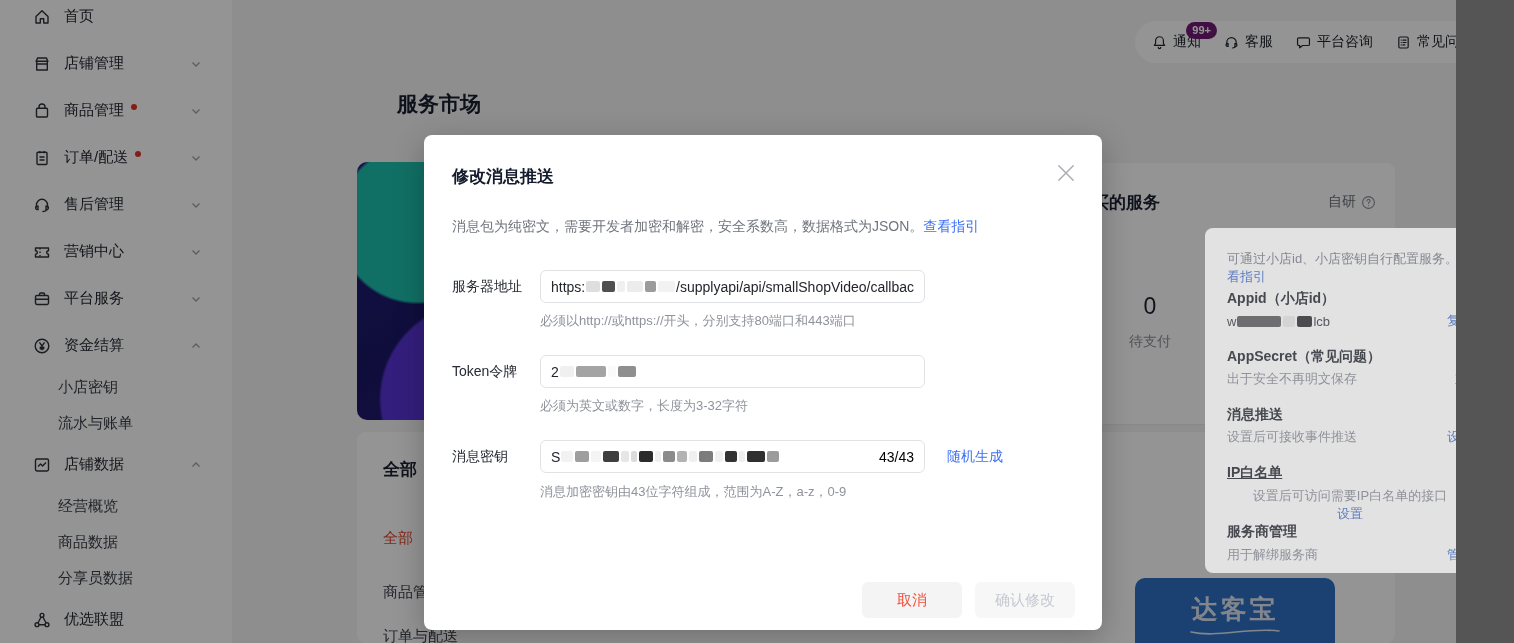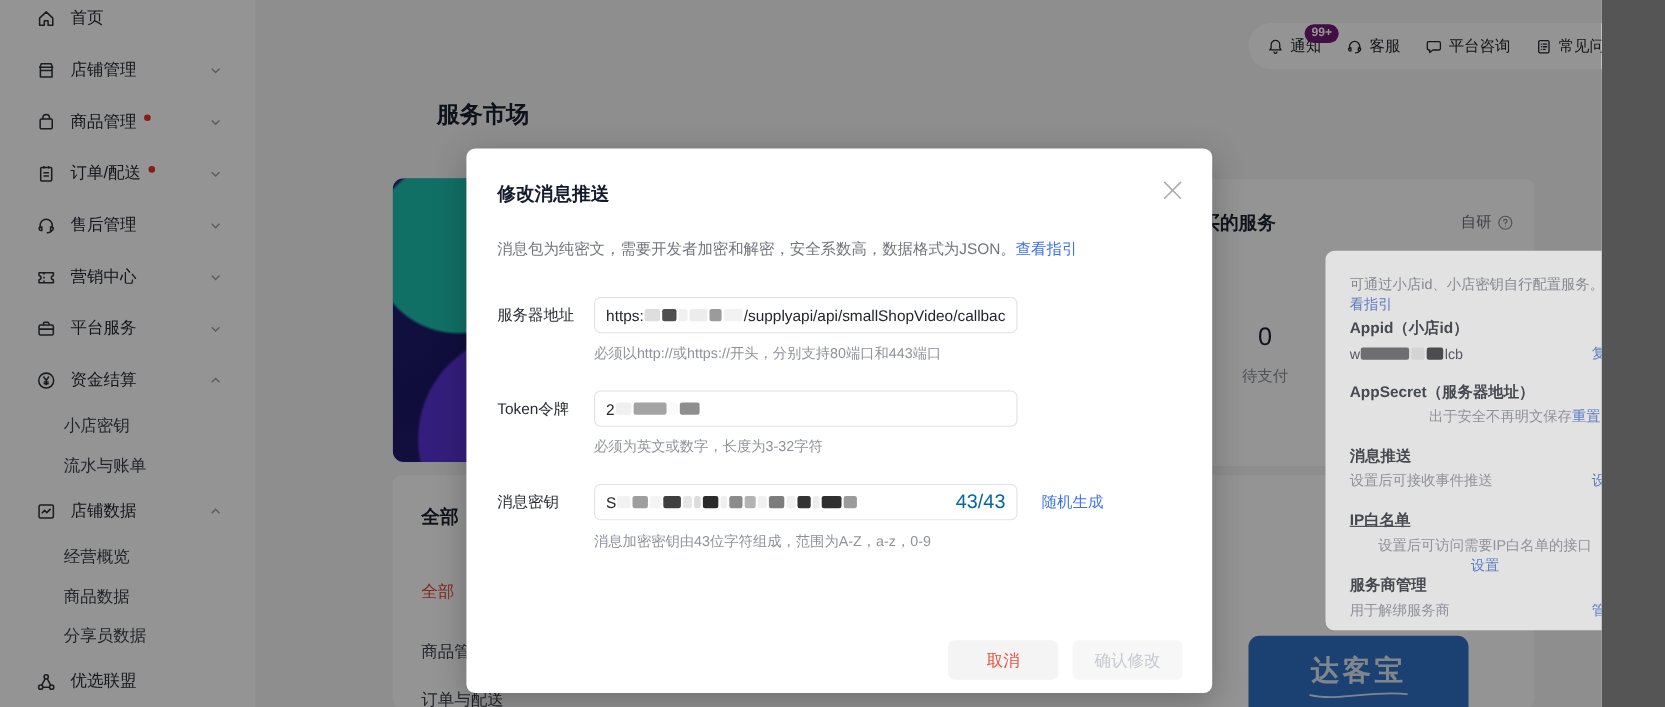--- a/index.html
+++ b/index.html
@@ -62,41 +62,41 @@
   .panel-link { color:#5d7ec0; cursor:pointer; }
   .p-row-title { font-weight:bold; color:#46494f; font-size:14px; }
   .p-row { display:flex; justify-content:space-between; align-items:center; color:#8f9299; font-size:13px; }
   .p-row .p-desc { color:#8f9299; }
   .p-row .p-value { color:#55585e; display:flex; align-items:center; }
   .rd { display:inline-block; height:11px; border-radius:2px; vertical-align:-1px; margin:0 1px; }
   .pt1 { position:absolute; left:22px; top:22px; width:246px; }
   .pA  { position:absolute; left:22px; top:62px;  right:22px; }
   .pAv { position:absolute; left:22px; top:84px;  right:22px; }
   .pB  { position:absolute; left:22px; top:120px; right:22px; }
-  .pBv { position:absolute; left:22px; top:142px; right:40px;justify-content:flex-end; }
+  .pBv { position:absolute; left:22px; top:142px; right:14px; }
   .pC  { position:absolute; left:22px; top:178px; right:22px; }
   .pCv { position:absolute; left:22px; top:200px; right:22px; }
   .pD  { position:absolute; left:22px; top:236px; right:22px;text-decoration:underline; }
   .pDv { position:absolute; left:22px; top:259px; right:22px;flex-direction:column; }
   .pE  { position:absolute; left:22px; top:295px; right:22px; }
   .pEv { position:absolute; left:22px; top:318px; right:22px;text-align:right; }
 
   
   .modal { position:absolute; left:424px; top:135px; width:678px; height:495px; background:#fff; border-radius:8px;
     z-index:30; box-shadow:0 8px 30px rgba(0,0,0,0.25); }
   .modal-title { position:absolute; left:28px; top:30px; font-size:17px; font-weight:bold; color:#141b2c; }
   .modal-close { position:absolute; right:26px; top:28px; width:20px; height:20px; cursor:pointer; color:#ababb2; }
   .modal-desc { position:absolute; left:28px; top:83px; font-size:14px; color:#71757d; }
   .m-link { color:#3d71f5; cursor:pointer; }
   .f-label { position:absolute; left:28px; font-size:14px; color:#272b33; line-height:33px; }
   .f-input { position:absolute; left:116px; width:385px; height:33px; border:1px solid #e1e2e6; border-radius:6px;
     background:#fff; display:flex; align-items:center; padding:0 10px; font-size:14px; color:#23262c;
     overflow:hidden; white-space:nowrap; }
   .f-help { position:absolute; left:116px; font-size:13px; color:#8e929a; }
-  .f-counter { margin-left:auto; color:#0369a1; font-size:18px; flex:none; padding-left:6px; background:#fff; }
+  .f-counter { margin-left:auto; color:#000000; font-size:14px; flex:none; padding-left:6px; background:#fff; }
   .f-action { position:absolute; left:523px; font-size:14px; line-height:33px; color:#3d71f5; cursor:pointer; white-space:nowrap; }
   .modal-footer { position:absolute; right:27px; bottom:12px; display:flex; gap:13px; }
   .btn { width:100px; height:36px; border:none; border-radius:6px; font-size:15px; cursor:pointer;
     font-family:inherit; }
   .btn-cancel { background:#f4f4f5; color:#f0503c; }
   .btn-confirm { background:#f7f7f8; color:#c6c9d0; cursor:not-allowed; }
   svg { display:block; }
 </style>
 </head>
 <body>
@@ -361,21 +361,21 @@
       <span class="p-value">
         <span>w</span>
         <span class="rd" style="width:44px;background:#6e6e70;"></span>
         <span class="rd" style="width:12px;background:#d4d4d5;"></span>
         <span class="rd" style="width:15px;background:#4c4c4e;"></span>
         <span>lcb</span>
       </span>
       <span class="panel-link">复制</span>
     </div>
 
-    <div class="pB p-row-title">AppSecret（服务器地址）</div>
+    <div class="pB p-row-title">AppSecret（常见问题）</div>
     <div class="pBv p-row">
       <span class="p-desc">出于安全不再明文保存</span>
       <span class="panel-link">重置</span>
     </div>
 
     <div class="pC p-row-title">消息推送</div>
     <div class="pCv p-row">
       <span class="p-desc">设置后可接收事件推送</span>
       <span class="panel-link">设置</span>
     </div>

